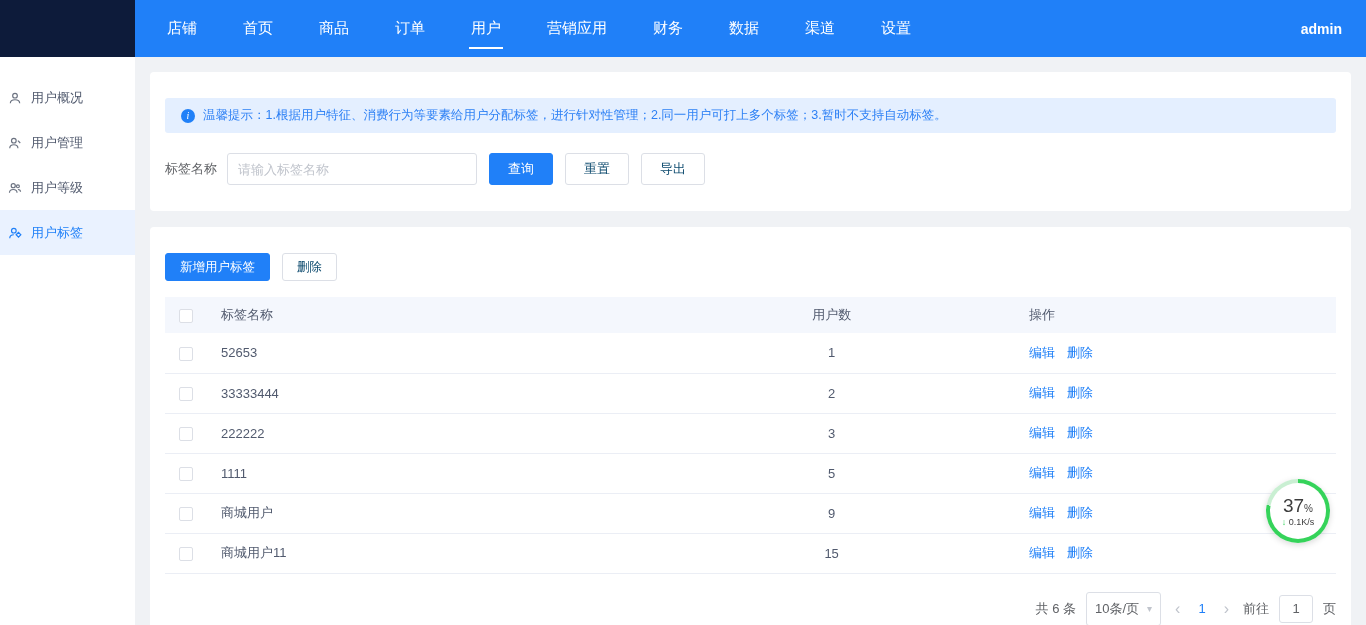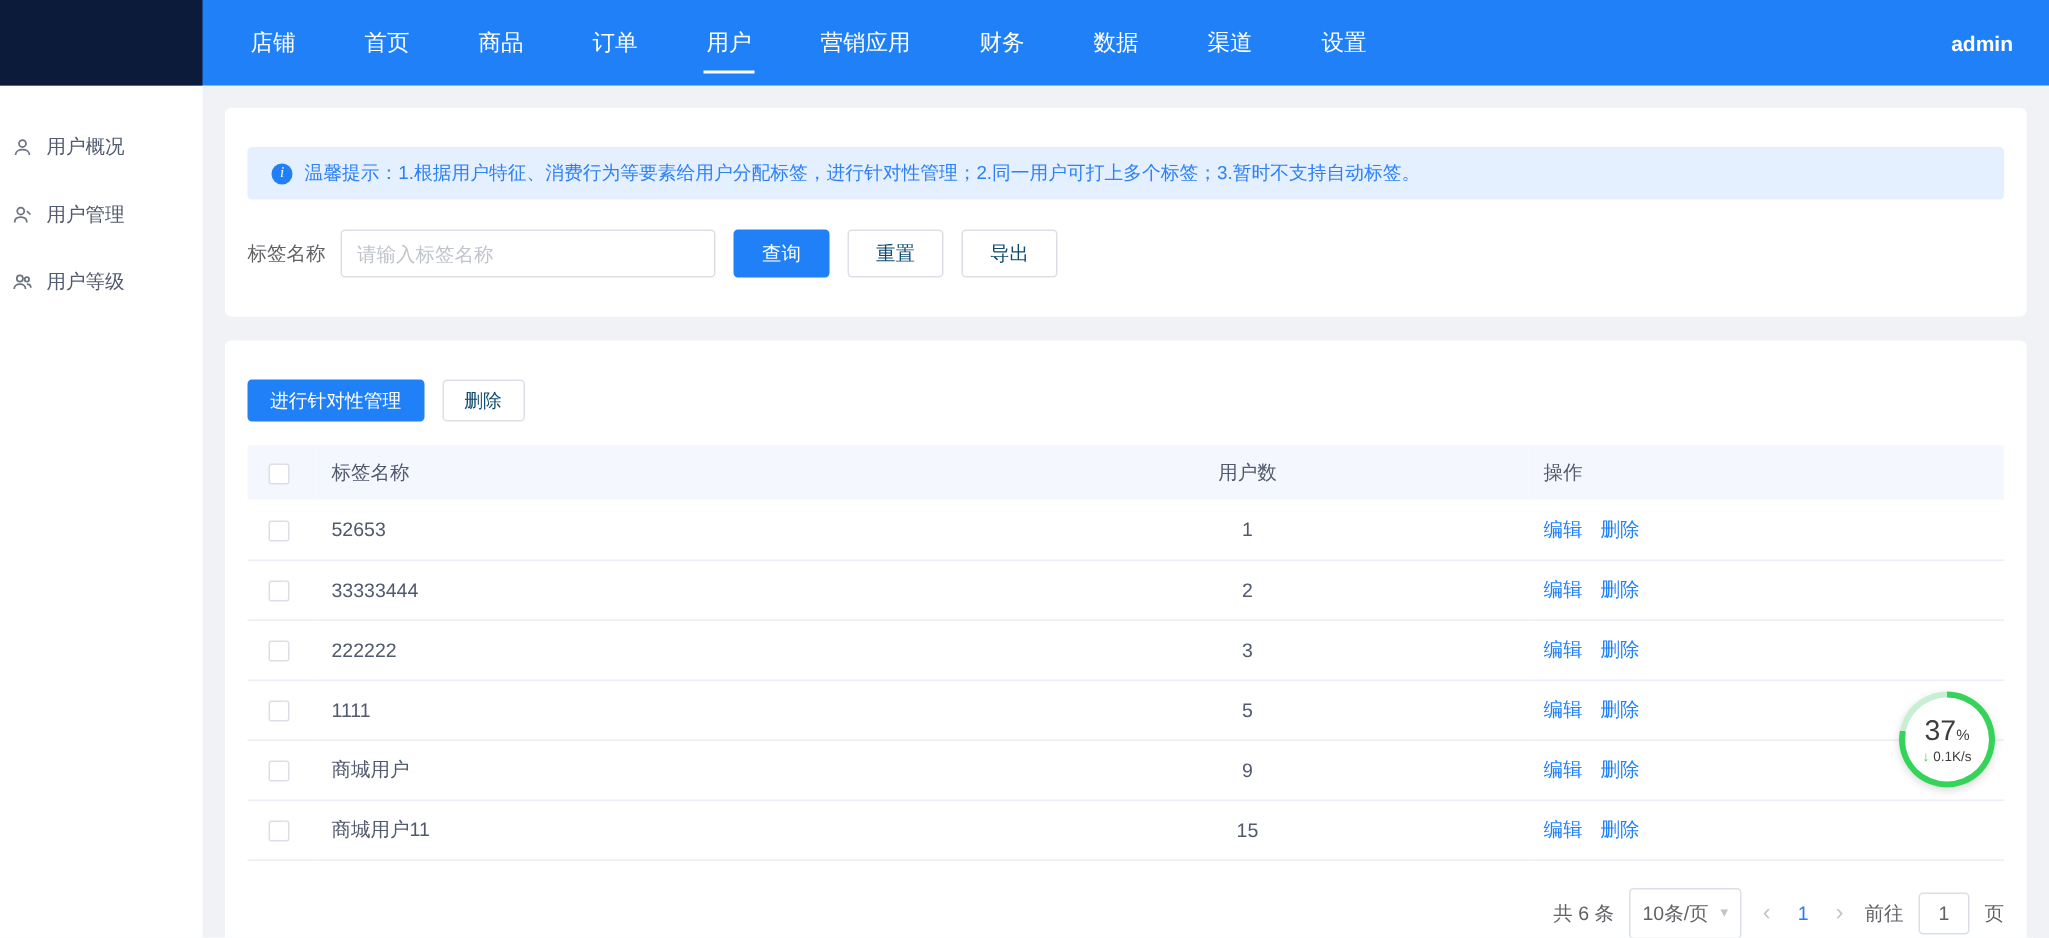--- a/index.html
+++ b/index.html
@@ -106,21 +106,21 @@
   .page-size-select .caret { margin-left: 8px; color: #c0c4cc; font-size: 10px; }
   .page-arrow { color: #c0c4cc; font-size: 16px; cursor: pointer; padding: 0 4px; }
   .page-number { color: #2080f8; cursor: pointer; padding: 0 4px; }
   .goto-input {
     width: 34px; height: 28px; border: 1px solid #dcdfe6; border-radius: 3px;
     text-align: center; font-size: 13px; color: #606266; outline: none;
     font-family: inherit;
   }
   
   .speed-widget {
-    position: absolute; left: 1266px; top: 461px; width: 64px; height: 64px;
+    position: absolute; left: 1266px; top: 479px; width: 64px; height: 64px;
     border-radius: 50%; z-index: 50;
     background: conic-gradient(#35d35a 0 78%, #c9efd2 78% 100%);
     box-shadow: 0 2px 6px rgba(0,0,0,0.15); cursor: pointer;
   }
   .speed-inner {
     position: absolute; inset: 4px; background: #ffffff; border-radius: 50%;
     display: flex; flex-direction: column; align-items: center; justify-content: center;
   }
   .speed-percent { font-size: 19px; color: #3d3d3d; line-height: 1; }
   .speed-percent .unit { font-size: 10px; }
@@ -171,41 +171,51 @@
     <span class="s-icon">
       <svg width="14" height="14" viewBox="0 0 24 24" fill="none" stroke-width="2">
           <circle cx="9" cy="8" r="3.5"></circle>
           <circle cx="17" cy="9" r="2.5"></circle>
           <path d="M2.5 20c0-3.5 3-5.5 6.5-5.5s6.5 2 6.5 5.5"></path>
           <path d="M17 14.5c2.5 0 4.5 1.5 4.5 4"></path>
         </svg>
     </span>
     <span>用户等级</span>
   </div>
+  <div class="side-item active">
+    <span class="s-icon">
+      <svg width="14" height="14" viewBox="0 0 24 24" fill="none" stroke-width="2">
+          <circle cx="10" cy="8" r="4"></circle>
+          <path d="M3 21c0-4 3-6 7-6"></path>
+          <path d="M14 15l4-4 4 4-4 4z"></path>
+        </svg>
+    </span>
+    <span>用户标签</span>
+  </div>
 </div>
 
 <div class="main">
 
   <div class="card">
     <div class="alert">
       <span class="info-icon">i</span>
       <span>温馨提示：1.根据用户特征、消费行为等要素给用户分配标签，进行针对性管理；2.同一用户可打上多个标签；3.暂时不支持自动标签。</span>
     </div>
     <div class="filter-row">
       <span class="filter-label">标签名称</span>
       <input class="text-input" type="text" placeholder="请输入标签名称" style="">
       <button class="btn primary">查询</button>
       <button class="btn">重置</button>
       <button class="btn">导出</button>
     </div>
   </div>
 
   <div class="card">
     <div class="toolbar">
-      <button class="btn primary small">进行针对性管理</button>
+      <button class="btn primary small">新增用户标签</button>
       <button class="btn small">删除</button>
     </div>
 
     <table>
       <thead>
         <tr>
           <th class="col-check"><span class="checkbox"></span></th>
           <th class="col-name">标签名称</th>
           <th class="col-count">用户数</th>
           <th>操作</th>

